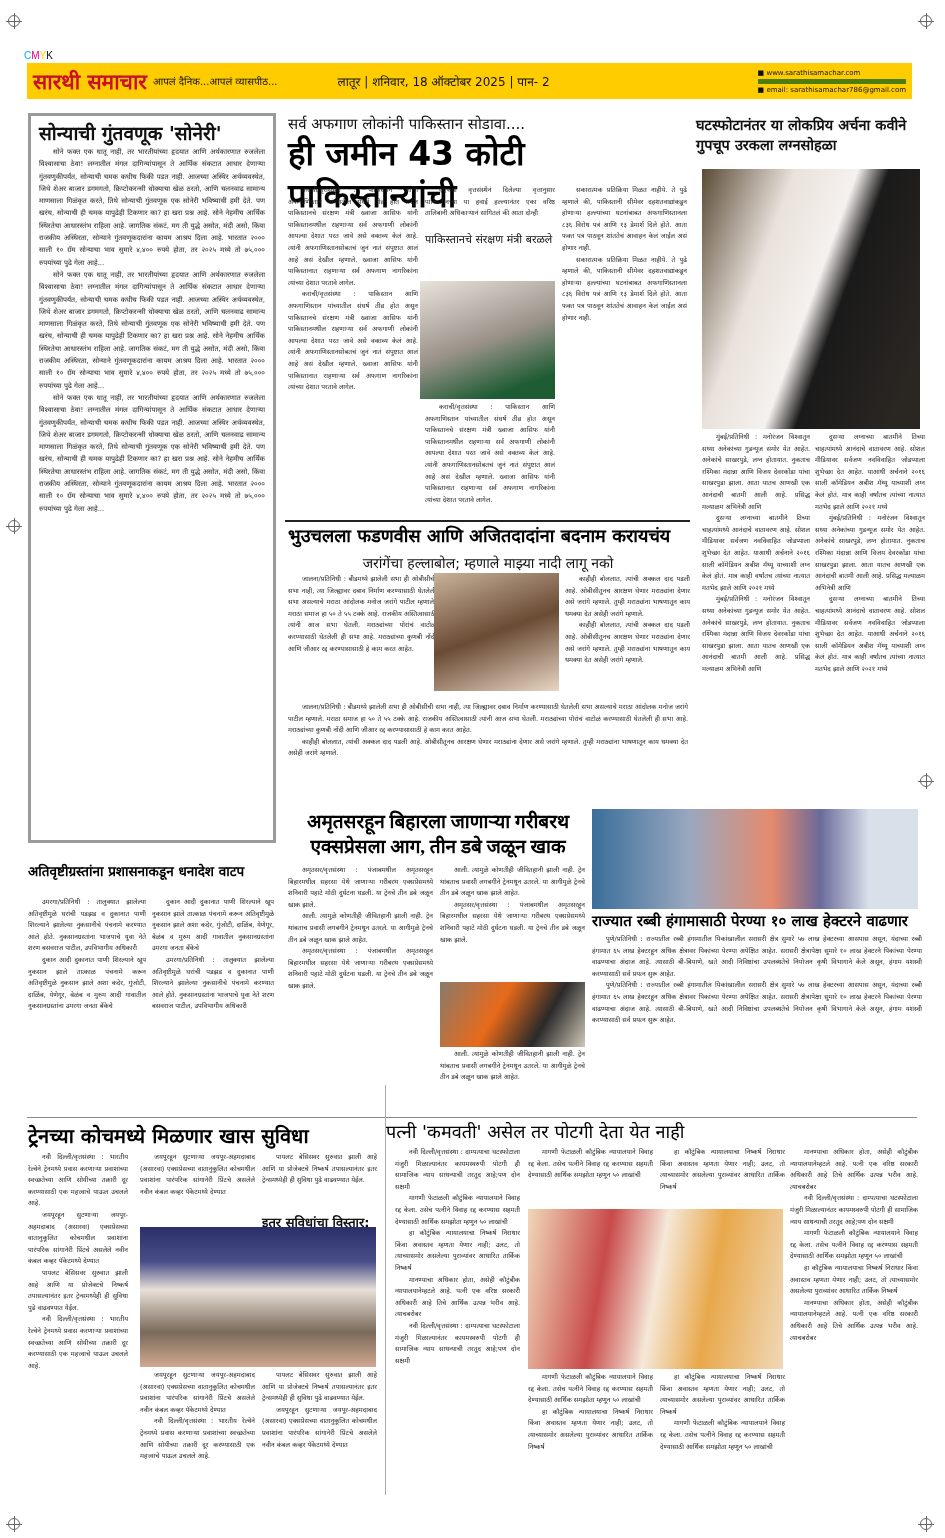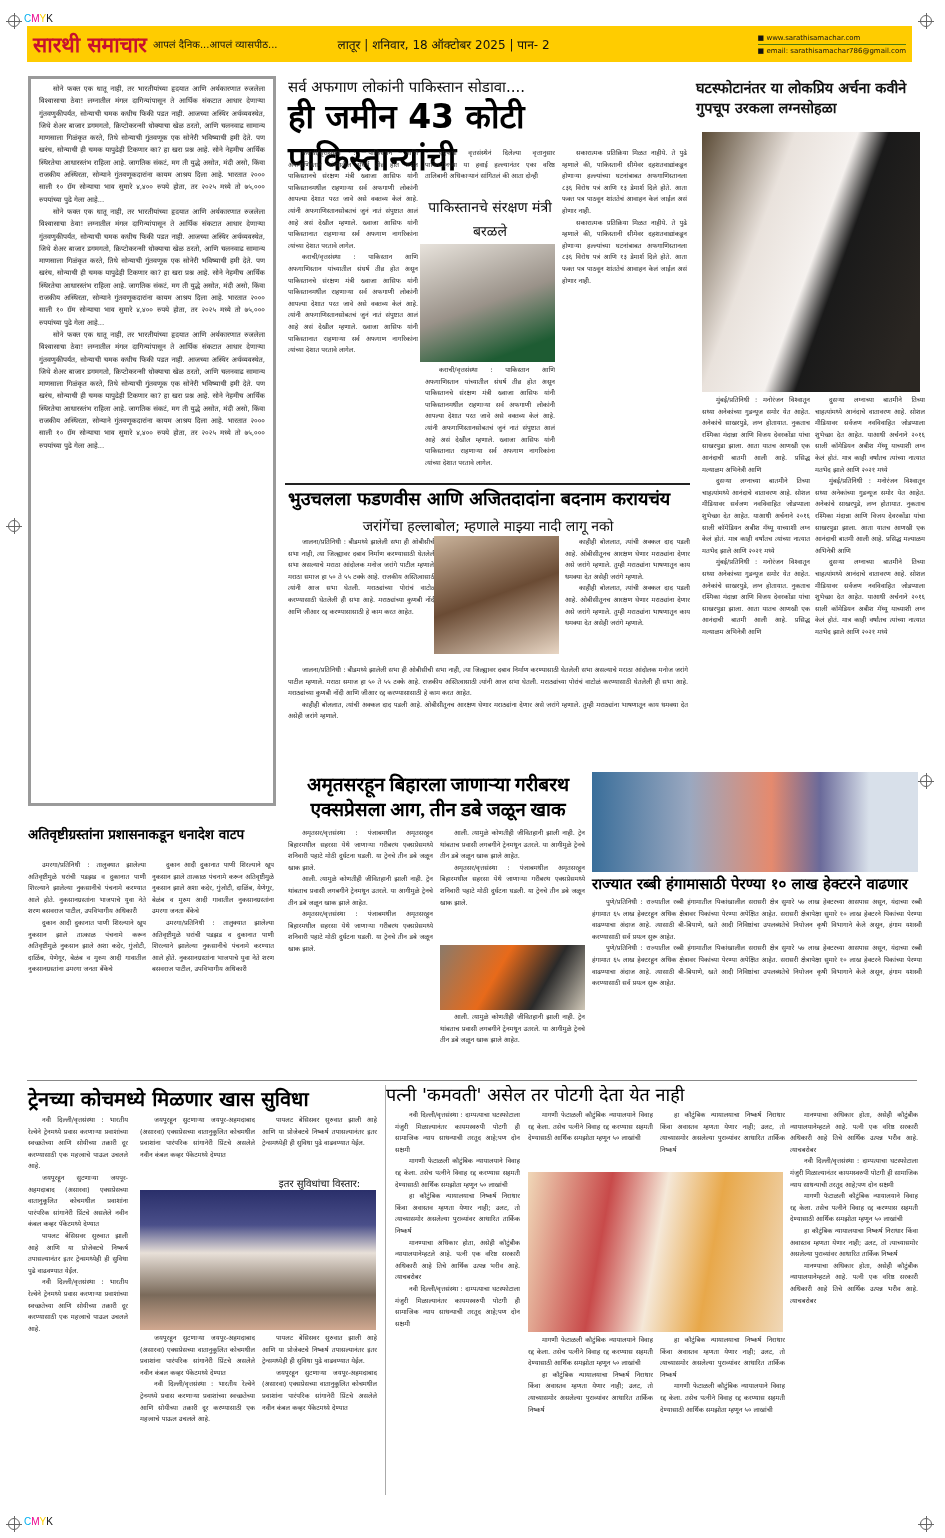--- a/index.html
+++ b/index.html
@@ -1,28 +1,28 @@
 <!DOCTYPE html>
 <html><head>
 <meta charset="utf-8">
 <style>
   * { box-sizing: border-box; margin: 0; padding: 0; }
   body { width: 945px; height: 1538px; background: #fff; font-family: "DejaVu Sans", sans-serif; color: #111; position: relative; overflow: hidden; }
-  .abs { position: absolute; }
+  .abs { position: absolute; margin-top: 37px; }
   .reg { position: absolute; width: 12px; height: 12px; border: 1px solid #666; border-radius: 50%; }
   .reg::before { content: ""; position: absolute; left: 5px; top: -3px; width: 1px; height: 16px; background: #666; }
   .reg::after { content: ""; position: absolute; top: 5px; left: -3px; height: 1px; width: 16px; background: #666; }
   .cmyk { font-size: 10px; font-family: "Liberation Sans", sans-serif; }
   .cmyk .c { color: #00aeef; } .cmyk .m { color: #ec008c; } .cmyk .y { color: #ffd200; } .cmyk .k { color: #111; }
   .masthead { left: 27px; top: 26px; width: 885px; height: 36px; background: #ffcc00; display: flex; align-items: center; padding: 0 6px; }
   .brand { color: #c8102e; font-size: 21px; font-weight: bold; font-family: "DejaVu Sans", sans-serif; }
   .tagline { font-size: 10px; margin-left: 6px; }
   .dateline { font-size: 12px; margin-left: 60px; }
   .contacts { margin-left: auto; font-size: 7px; line-height: 12px; }
-  .contacts div { border-bottom: 1px solid #4d7c0f; }
+  .contacts div { border-bottom: 5px solid #4d7c0f; }
   .contacts div:last-child { border: none; }
   .col-text { font-size: 6.6px; line-height: 11.6px; text-align: justify; color: #222; overflow: hidden; }
   .col-text p { text-indent: 14px; }
   .editorial { left: 28px; top: 76px; width: 248px; height: 730px; border: 3px solid #9a9a9a; padding: 4px 8px; }
   .ed-head { font-family: "DejaVu Serif", serif; font-style: italic; font-weight: bold; font-size: 30px; text-align: center; text-decoration: underline; line-height: 40px; }
   .ed-title { font-size: 19px; font-weight: bold; line-height: 26px; }
   .h-big { font-weight: bold; color: #000; }
   .photo { background: linear-gradient(135deg, #6b5a4a, #c9b8a2 40%, #3c3029 70%, #8a7965); }
   .vline { position: absolute; width: 1px; background: #aaa; }
   .hline { position: absolute; height: 2px; background: #222; }
@@ -47,39 +47,40 @@
   <span class="brand">सारथी समाचार</span>
   <span class="tagline">आपलं दैनिक...आपलं व्यासपीठ...</span>
   <span class="dateline">लातूर | शनिवार, 18 ऑक्टोबर 2025 | पान- 2</span>
   <div class="contacts">
     <div><span>■ </span><span>www.sarathisamachar.com</span></div>
     <div><span>■ </span><span>email: sarathisamachar786@gmail.com</span></div>
   </div>
 </div>
 
 <div class="abs editorial">
+  <div class="ed-title">सोन्याची गुंतवणूक 'सोनेरी'</div>
   <div class="col-text" style="height:640px;font-size:7px;line-height:12.3px;">
     <p>सोने फक्त एक धातू नाही, तर भारतीयांच्या हृदयात आणि अर्थकारणात रुजलेला विश्वासाचा ठेवा! लग्नातील मंगल दागिन्यांपासून ते आर्थिक संकटात आधार देणाऱ्या गुंतवणुकीपर्यंत, सोन्याची चमक कधीच फिकी पडत नाही. आजच्या अस्थिर अर्थव्यवस्थेत, जिथे शेअर बाजार डगमगतो, क्रिप्टोकरन्सी धोक्याचा खेळ ठरतो, आणि चलनवाढ सामान्य माणसाला गिळंकृत करते, तिथे सोन्याची गुंतवणूक एक सोनेरी भविष्याची हमी देते. पण खरंच, सोन्याची ही चमक यापुढेही टिकणार का? हा खरा प्रश्न आहे. सोने नेहमीच आर्थिक स्थिरतेचा आधारस्तंभ राहिला आहे. जागतिक संकटं, मग ती युद्धे असोत, मंदी असो, किंवा राजकीय अस्थिरता, सोन्याने गुंतवणूकदारांना कायम आश्रय दिला आहे. भारतात २००० साली १० ग्रॅम सोन्याचा भाव सुमारे ४,४०० रुपये होता, तर २०२५ मध्ये तो ७५,००० रुपयांच्या पुढे गेला आहे...</p>
     <p>सोने फक्त एक धातू नाही, तर भारतीयांच्या हृदयात आणि अर्थकारणात रुजलेला विश्वासाचा ठेवा! लग्नातील मंगल दागिन्यांपासून ते आर्थिक संकटात आधार देणाऱ्या गुंतवणुकीपर्यंत, सोन्याची चमक कधीच फिकी पडत नाही. आजच्या अस्थिर अर्थव्यवस्थेत, जिथे शेअर बाजार डगमगतो, क्रिप्टोकरन्सी धोक्याचा खेळ ठरतो, आणि चलनवाढ सामान्य माणसाला गिळंकृत करते, तिथे सोन्याची गुंतवणूक एक सोनेरी भविष्याची हमी देते. पण खरंच, सोन्याची ही चमक यापुढेही टिकणार का? हा खरा प्रश्न आहे. सोने नेहमीच आर्थिक स्थिरतेचा आधारस्तंभ राहिला आहे. जागतिक संकटं, मग ती युद्धे असोत, मंदी असो, किंवा राजकीय अस्थिरता, सोन्याने गुंतवणूकदारांना कायम आश्रय दिला आहे. भारतात २००० साली १० ग्रॅम सोन्याचा भाव सुमारे ४,४०० रुपये होता, तर २०२५ मध्ये तो ७५,००० रुपयांच्या पुढे गेला आहे...</p>
     <p>सोने फक्त एक धातू नाही, तर भारतीयांच्या हृदयात आणि अर्थकारणात रुजलेला विश्वासाचा ठेवा! लग्नातील मंगल दागिन्यांपासून ते आर्थिक संकटात आधार देणाऱ्या गुंतवणुकीपर्यंत, सोन्याची चमक कधीच फिकी पडत नाही. आजच्या अस्थिर अर्थव्यवस्थेत, जिथे शेअर बाजार डगमगतो, क्रिप्टोकरन्सी धोक्याचा खेळ ठरतो, आणि चलनवाढ सामान्य माणसाला गिळंकृत करते, तिथे सोन्याची गुंतवणूक एक सोनेरी भविष्याची हमी देते. पण खरंच, सोन्याची ही चमक यापुढेही टिकणार का? हा खरा प्रश्न आहे. सोने नेहमीच आर्थिक स्थिरतेचा आधारस्तंभ राहिला आहे. जागतिक संकटं, मग ती युद्धे असोत, मंदी असो, किंवा राजकीय अस्थिरता, सोन्याने गुंतवणूकदारांना कायम आश्रय दिला आहे. भारतात २००० साली १० ग्रॅम सोन्याचा भाव सुमारे ४,४०० रुपये होता, तर २०२५ मध्ये तो ७५,००० रुपयांच्या पुढे गेला आहे...</p>
   </div>
 </div>
 
 <div class="abs" style="left:288px;top:76px;width:400px;">
   <div style="font-size:15px;">सर्व अफगाण लोकांनी पाकिस्तान सोडावा....</div>
   <div class="h-big" style="font-size:33px;line-height:42px;">ही जमीन 43 कोटी पाकिस्तान्यांची</div>
 </div>
 <div class="abs col-text" style="left:288px;top:148px;width:130px;height:330px;">
     <p>कराची/वृत्तसंस्था : पाकिस्तान आणि अफगाणिस्तान यांच्यातील संघर्ष तीव्र होत असून पाकिस्तानचे संरक्षण मंत्री ख्वाजा आसिफ यांनी पाकिस्तानमधील राहणाऱ्या सर्व अफगाणी लोकांनी आपल्या देशात परत जावे असे वक्तव्य केलं आहे. त्यांनी अफगाणिस्तानसोबतचं जुनं नातं संपुष्टात आलं आहे असं देखील म्हणाले. ख्वाजा आसिफ यांनी पाकिस्तानात राहणाऱ्या सर्व अफगाण नागरिकांना त्यांच्या देशात परतावे लागेल.</p>
     <p>कराची/वृत्तसंस्था : पाकिस्तान आणि अफगाणिस्तान यांच्यातील संघर्ष तीव्र होत असून पाकिस्तानचे संरक्षण मंत्री ख्वाजा आसिफ यांनी पाकिस्तानमधील राहणाऱ्या सर्व अफगाणी लोकांनी आपल्या देशात परत जावे असे वक्तव्य केलं आहे. त्यांनी अफगाणिस्तानसोबतचं जुनं नातं संपुष्टात आलं आहे असं देखील म्हणाले. ख्वाजा आसिफ यांनी पाकिस्तानात राहणाऱ्या सर्व अफगाण नागरिकांना त्यांच्या देशात परतावे लागेल.</p>
   </div>
 <div class="abs col-text" style="left:425px;top:148px;width:130px;height:40px;">
     <p>एएफपी वृत्तसंस्थेनं दिलेल्या वृत्तानुसार पाकिस्तानच्या या हवाई हल्ल्यानंतर एका वरिष्ठ तालिबानी अधिकाऱ्यानं सांगितलं की आता दोन्ही</p>
   </div>
-<div class="abs" style="left:425px;top:195px;width:130px;text-align:center;font-size:14px;line-height:24px;">पाकिस्तानचे संरक्षण मंत्री बरळले</div>
+<div class="abs" style="left:425px;top:195px;width:130px;text-align:left;font-size:11px;line-height:15px;">पाकिस्तानचे संरक्षण मंत्री बरळले</div>
 <div class="abs photo" style="left:420px;top:244px;width:135px;height:118px;background:linear-gradient(160deg,#e8e3dc,#9a9289 50%,#1e5c33 85%);"></div>
 <div class="abs col-text" style="left:425px;top:365px;width:130px;height:112px;">
     <p>कराची/वृत्तसंस्था : पाकिस्तान आणि अफगाणिस्तान यांच्यातील संघर्ष तीव्र होत असून पाकिस्तानचे संरक्षण मंत्री ख्वाजा आसिफ यांनी पाकिस्तानमधील राहणाऱ्या सर्व अफगाणी लोकांनी आपल्या देशात परत जावे असे वक्तव्य केलं आहे. त्यांनी अफगाणिस्तानसोबतचं जुनं नातं संपुष्टात आलं आहे असं देखील म्हणाले. ख्वाजा आसिफ यांनी पाकिस्तानात राहणाऱ्या सर्व अफगाण नागरिकांना त्यांच्या देशात परतावे लागेल.</p>
   </div>
 <div class="abs col-text" style="left:562px;top:148px;width:125px;height:330px;">
     <p>सकारात्मक प्रतिक्रिया मिळत नाहीये. ते पुढे म्हणाले की, पाकिस्तानी सीमेवर दहशतवाद्यांकडून होणाऱ्या हल्ल्यांच्या घटनांबाबत अफगाणिस्तानला ८३६ विरोध पत्रं आणि १३ डेमार्श दिले होते. आता फक्त पत्र पाठवून शांततेचं आवाहन केलं जाईल असं होणार नाही.</p>
     <p>सकारात्मक प्रतिक्रिया मिळत नाहीये. ते पुढे म्हणाले की, पाकिस्तानी सीमेवर दहशतवाद्यांकडून होणाऱ्या हल्ल्यांच्या घटनांबाबत अफगाणिस्तानला ८३६ विरोध पत्रं आणि १३ डेमार्श दिले होते. आता फक्त पत्र पाठवून शांततेचं आवाहन केलं जाईल असं होणार नाही.</p>
   </div>
 
 <div class="abs" style="left:696px;top:78px;width:240px;text-align:left;font-size:14.5px;font-weight:bold;line-height:20px;">घटस्फोटानंतर या लोकप्रिय अर्चना कवीने गुपचूप उरकला लग्नसोहळा</div>
@@ -151,21 +152,21 @@
     <p>जयपूरहून सुटणाऱ्या जयपूर-अहमदाबाद (असारवा) एक्सप्रेसच्या वातानुकूलित कोचमधील प्रवाशांना पारंपरिक सांगानेरी प्रिंटचे असलेले नवीन कंबल कव्हर पॅकेटमध्ये देण्यात</p>
     <p>पायलट बेसिसवर सुरुवात झाली आहे आणि या प्रोजेक्टचे निष्कर्ष तपासल्यानंतर इतर ट्रेन्समध्येही ही सुविधा पुढे वाढवण्यात येईल.</p>
     <p>नवी दिल्ली/वृत्तसंस्था : भारतीय रेल्वेने ट्रेनमध्ये प्रवास करणाऱ्या प्रवाशांच्या स्वच्छतेच्या आणि सोयीच्या तक्रारी दूर करण्यासाठी एक महत्त्वाचे पाऊल उचलले आहे.</p>
   </div>
 <div class="abs col-text" style="left:140px;top:1115px;width:115px;height:75px;">
     <p>जयपूरहून सुटणाऱ्या जयपूर-अहमदाबाद (असारवा) एक्सप्रेसच्या वातानुकूलित कोचमधील प्रवाशांना पारंपरिक सांगानेरी प्रिंटचे असलेले नवीन कंबल कव्हर पॅकेटमध्ये देण्यात</p>
   </div>
 <div class="abs col-text" style="left:262px;top:1115px;width:115px;height:60px;">
     <p>पायलट बेसिसवर सुरुवात झाली आहे आणि या प्रोजेक्टचे निष्कर्ष तपासल्यानंतर इतर ट्रेन्समध्येही ही सुविधा पुढे वाढवण्यात येईल.</p>
   </div>
-<div class="abs" style="left:262px;top:1176px;width:115px;font-size:10px;text-align:center;">इतर सुविधांचा विस्तार:</div>
+<div class="abs" style="left:262px;top:1176px;width:115px;font-size:13px;font-weight:bold;">इतर सुविधांचा विस्तार:</div>
 <div class="abs photo" style="left:140px;top:1190px;width:236px;height:140px;background:linear-gradient(180deg,#2a2f6a 0%,#4a4f8a 25%,#e8e0d8 45%,#7a6a5a 75%,#d0a890);"></div>
 <div class="abs col-text" style="left:140px;top:1333px;width:115px;height:160px;">
     <p>जयपूरहून सुटणाऱ्या जयपूर-अहमदाबाद (असारवा) एक्सप्रेसच्या वातानुकूलित कोचमधील प्रवाशांना पारंपरिक सांगानेरी प्रिंटचे असलेले नवीन कंबल कव्हर पॅकेटमध्ये देण्यात</p>
     <p>नवी दिल्ली/वृत्तसंस्था : भारतीय रेल्वेने ट्रेनमध्ये प्रवास करणाऱ्या प्रवाशांच्या स्वच्छतेच्या आणि सोयीच्या तक्रारी दूर करण्यासाठी एक महत्त्वाचे पाऊल उचलले आहे.</p>
   </div>
 <div class="abs col-text" style="left:262px;top:1333px;width:115px;height:160px;">
     <p>पायलट बेसिसवर सुरुवात झाली आहे आणि या प्रोजेक्टचे निष्कर्ष तपासल्यानंतर इतर ट्रेन्समध्येही ही सुविधा पुढे वाढवण्यात येईल.</p>
     <p>जयपूरहून सुटणाऱ्या जयपूर-अहमदाबाद (असारवा) एक्सप्रेसच्या वातानुकूलित कोचमधील प्रवाशांना पारंपरिक सांगानेरी प्रिंटचे असलेले नवीन कंबल कव्हर पॅकेटमध्ये देण्यात</p>
   </div>
 

